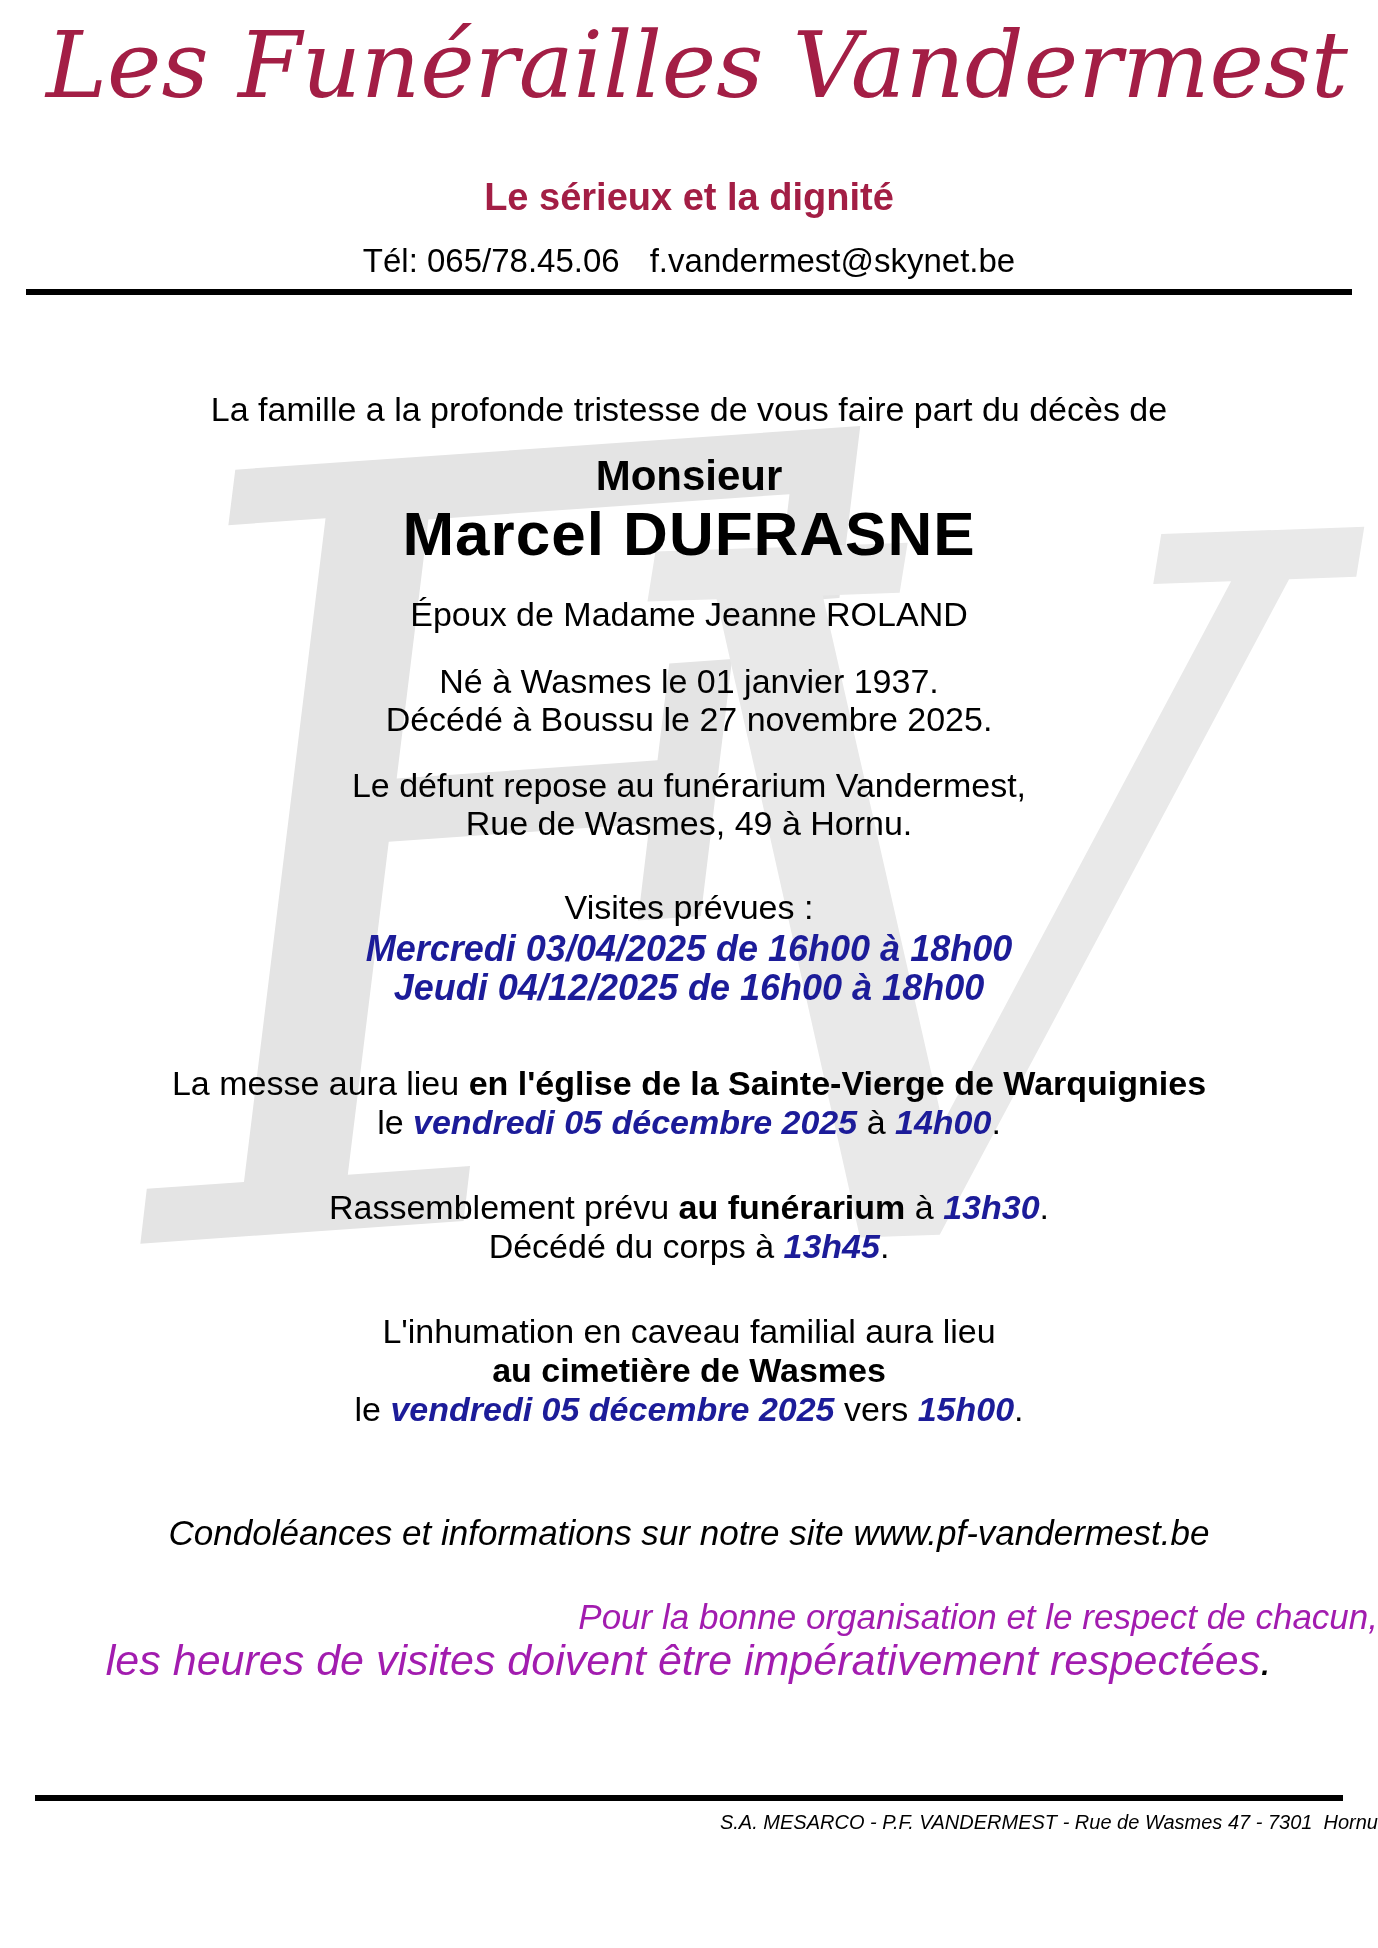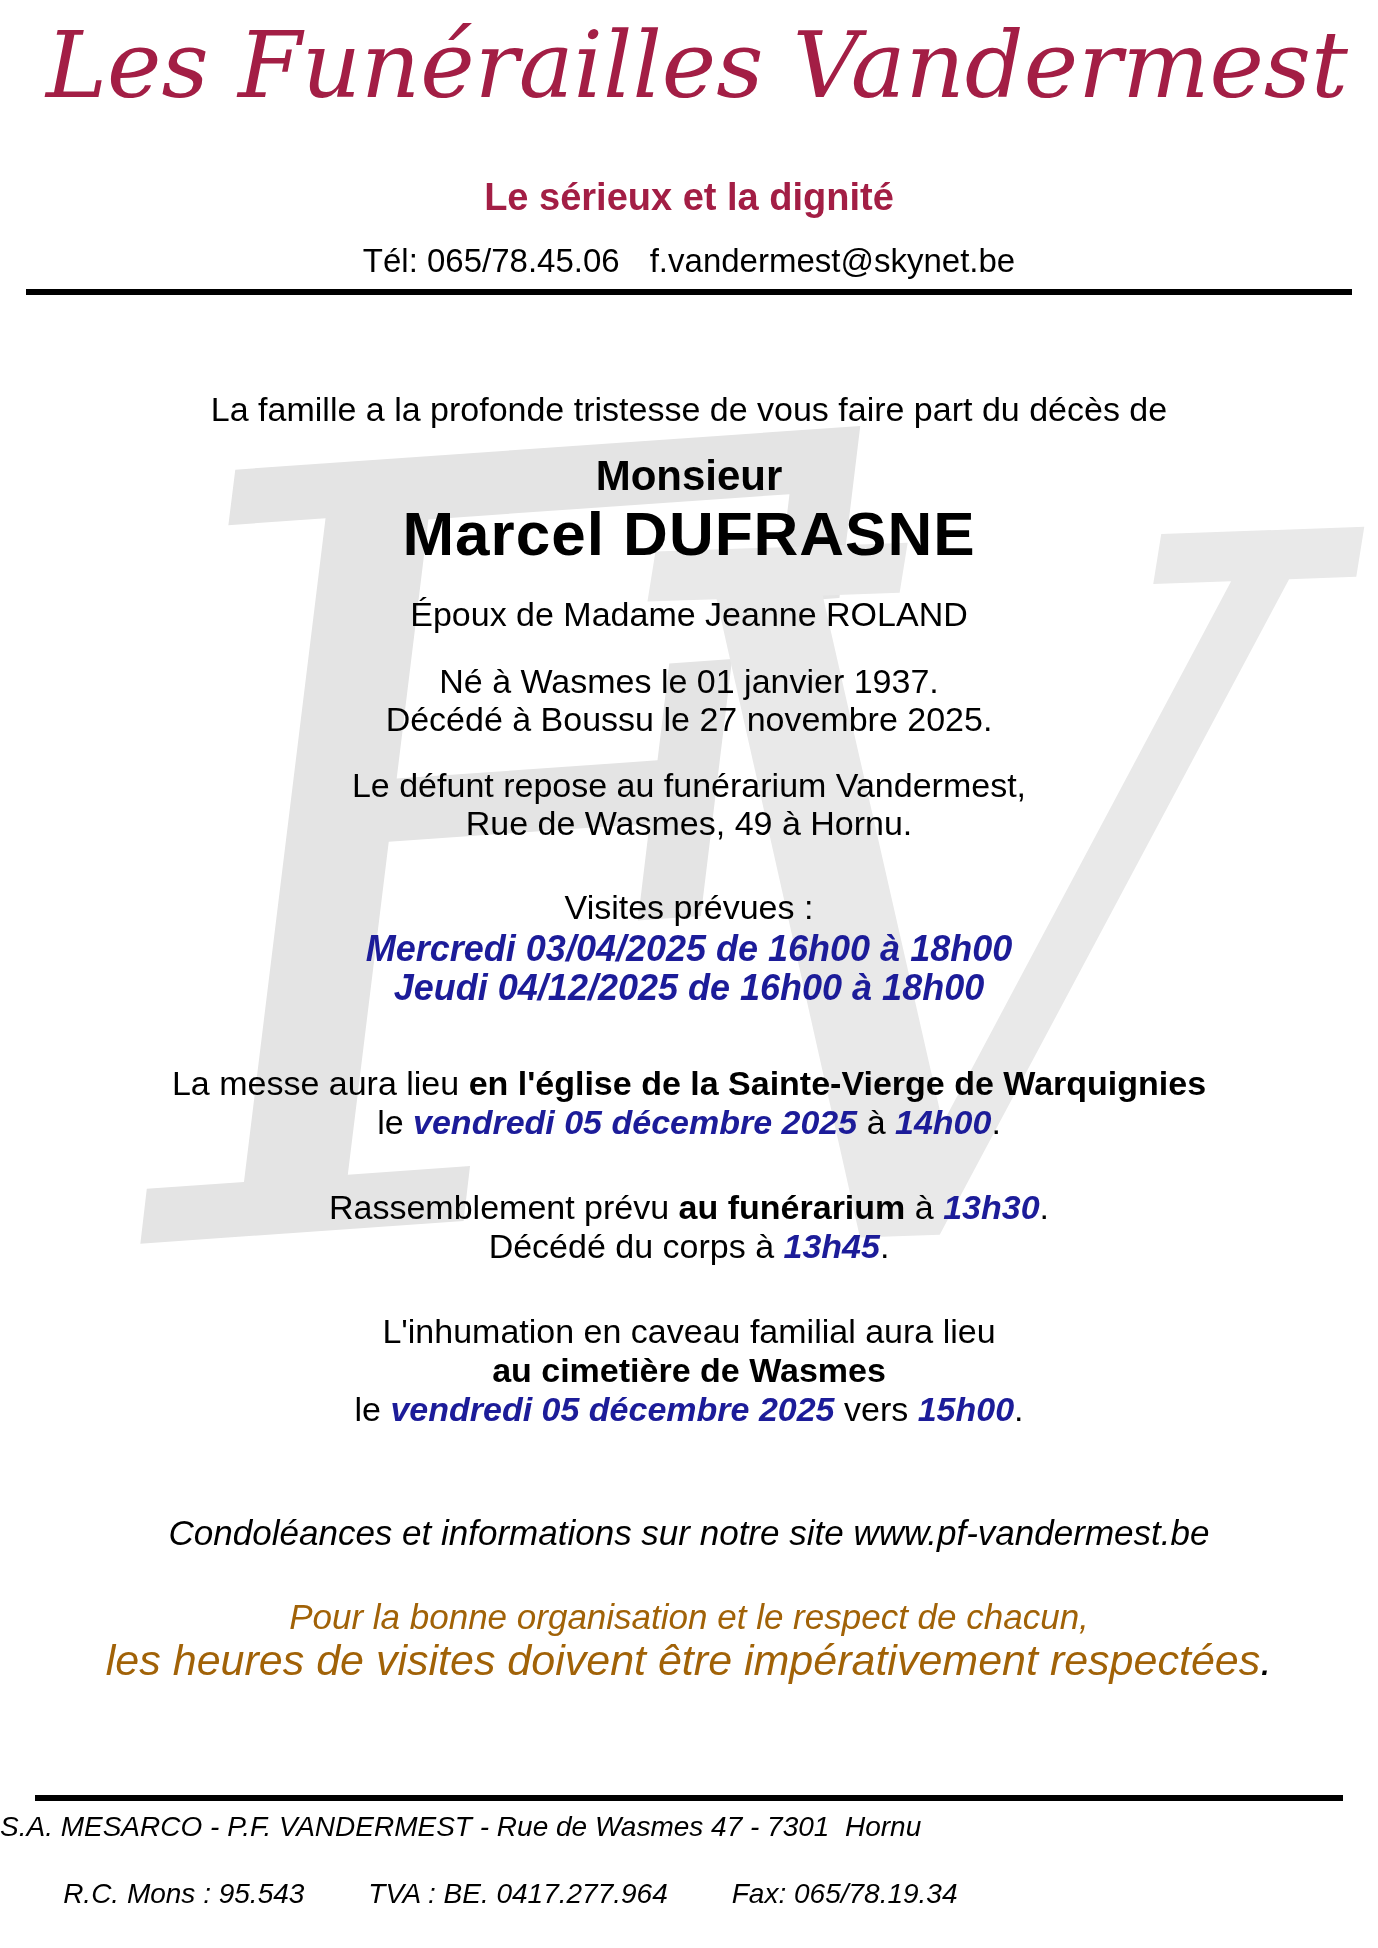--- a/index.html
+++ b/index.html
@@ -34,21 +34,21 @@
     left: 0; right: 0;
     margin: 0;
     text-align: center;
     font-size: 34px;
     line-height: 1.15;
     z-index: 2;
   }
   .b { font-weight: bold; }
   .navy { color: #1c1c99; font-weight: bold; font-style: italic; }
   .italic { font-style: italic; }
-  .red { color: #a16207; font-style: italic; }
+  .red { color: #a21caf; font-style: italic; text-align: right; }
   
   .brand {
     position: absolute; left: 0; right: 0; top: 6px;
     margin: 0;
     text-align: center;
     font-family: "DejaVu Serif", serif;
     font-style: italic;
     font-weight: normal;
     font-size: 92px;
     line-height: 1.3;
@@ -73,22 +73,22 @@
   .rule-header { top: 289px; left: 26px; right: 26px; }
   .rule-footer { top: 1795px; left: 35px; right: 35px; }
   
   .civility { top: 452px; font-size: 42px; font-weight: bold; }
   .deceased { top: 498px; font-size: 62px; font-weight: bold; letter-spacing: 1px; }
   .blue-line { font-size: 36px; }
   
   .fline {
     position: absolute; left: 0; right: 0;
     margin: 0;
-    text-align: left;
-    font-size: 28px;
+    text-align: right;
+    font-size: 20px;
     font-style: italic;
     line-height: 1.2;
     white-space: pre;
     z-index: 2;
   }
   .fline .seg { margin: 0 32px; }
 </style>
 </head>
 <body>
 
@@ -149,17 +149,14 @@
 
   <p class="line italic" style="top:1513px; font-size:35px">Condoléances et informations sur notre site www.pf-vandermest.be</p>
 
   <p class="line red" style="top:1597px; font-size:35px">Pour la bonne organisation et le respect de chacun,</p>
   <p class="line" style="top:1636px; font-size:43px">
     <span class="red">les heures de visites doivent être impérativement respectées</span><span class="italic">.</span>
   </p>
 
   <div class="rule rule-footer"></div>
   <p class="fline" style="top:1810px">S.A. MESARCO - P.F. VANDERMEST - Rue de Wasmes 47 - 7301  Hornu</p>
-  <p class="fline" style="top:1843px">
-    <span class="seg">R.C. Mons : 95.543</span><span class="seg">TVA : BE. 0417.277.964</span><span class="seg">Fax: 065/78.19.34</span>
-  </p>
 
 </div>
 
 </body></html>

